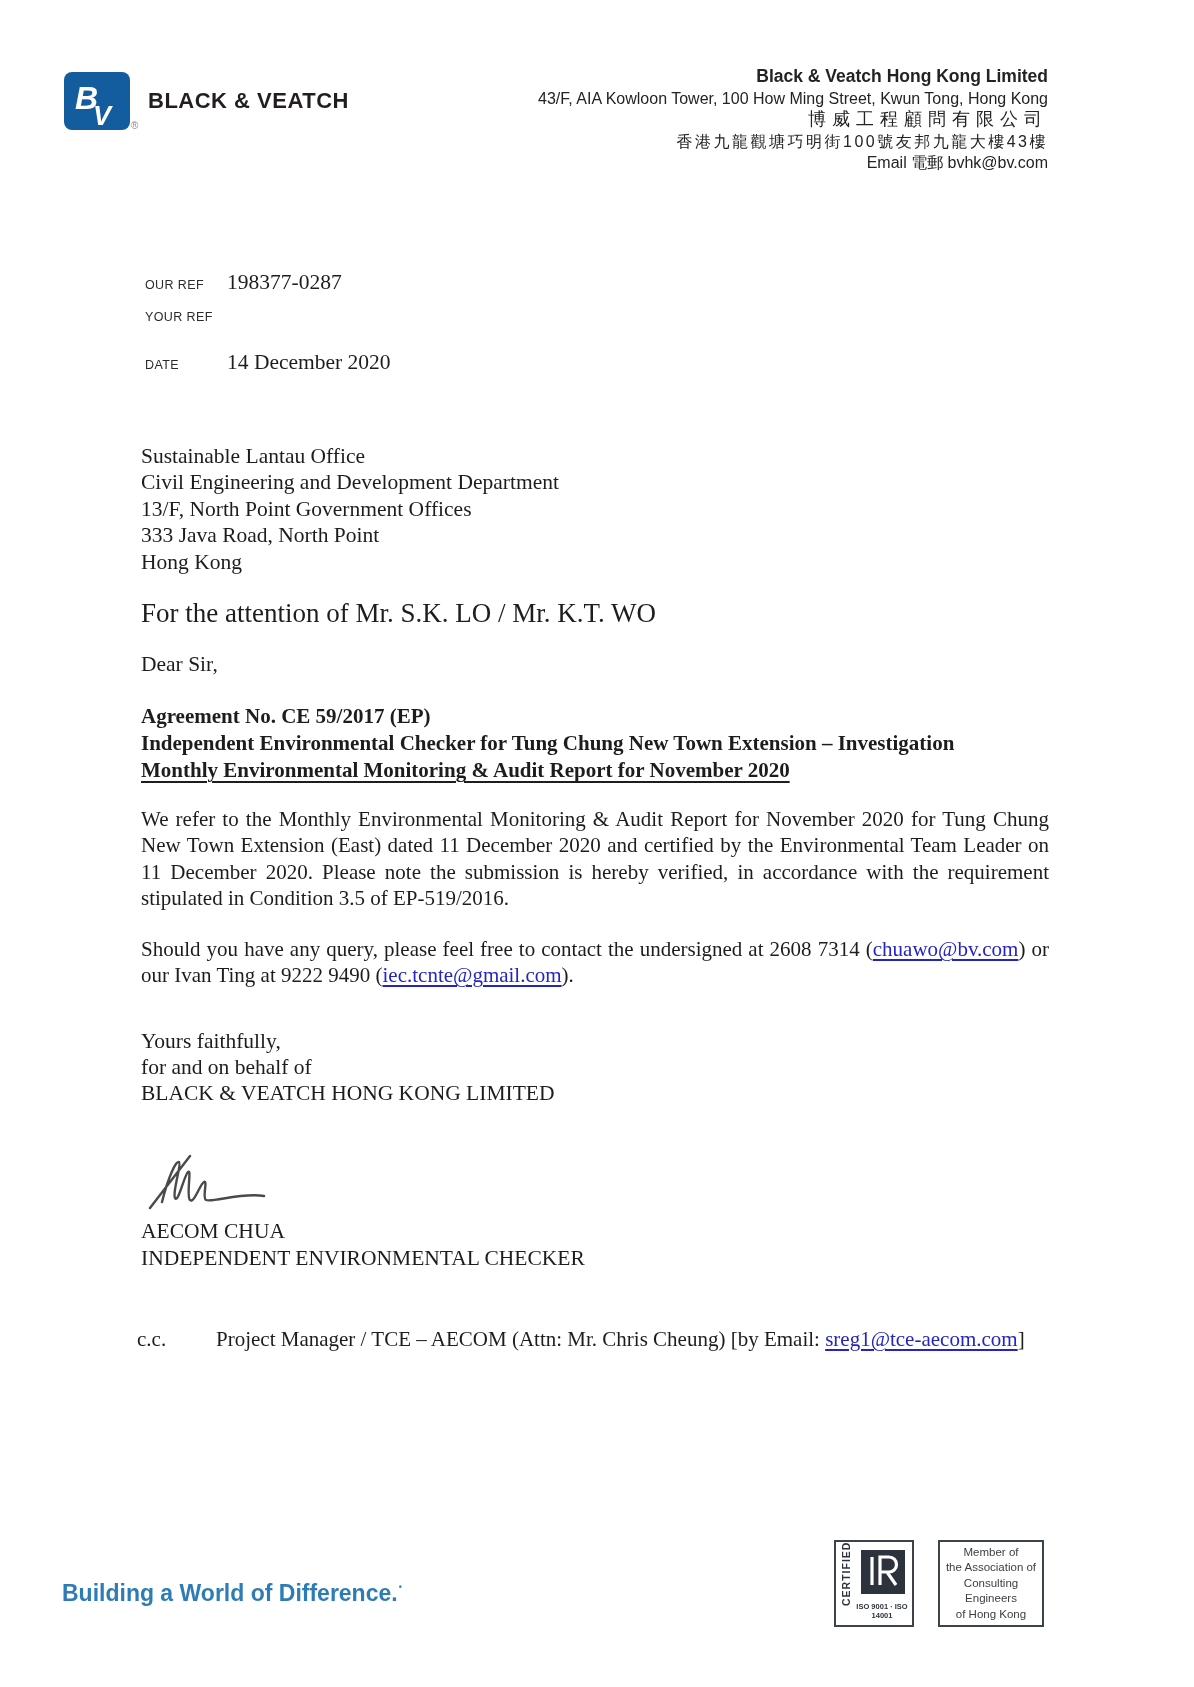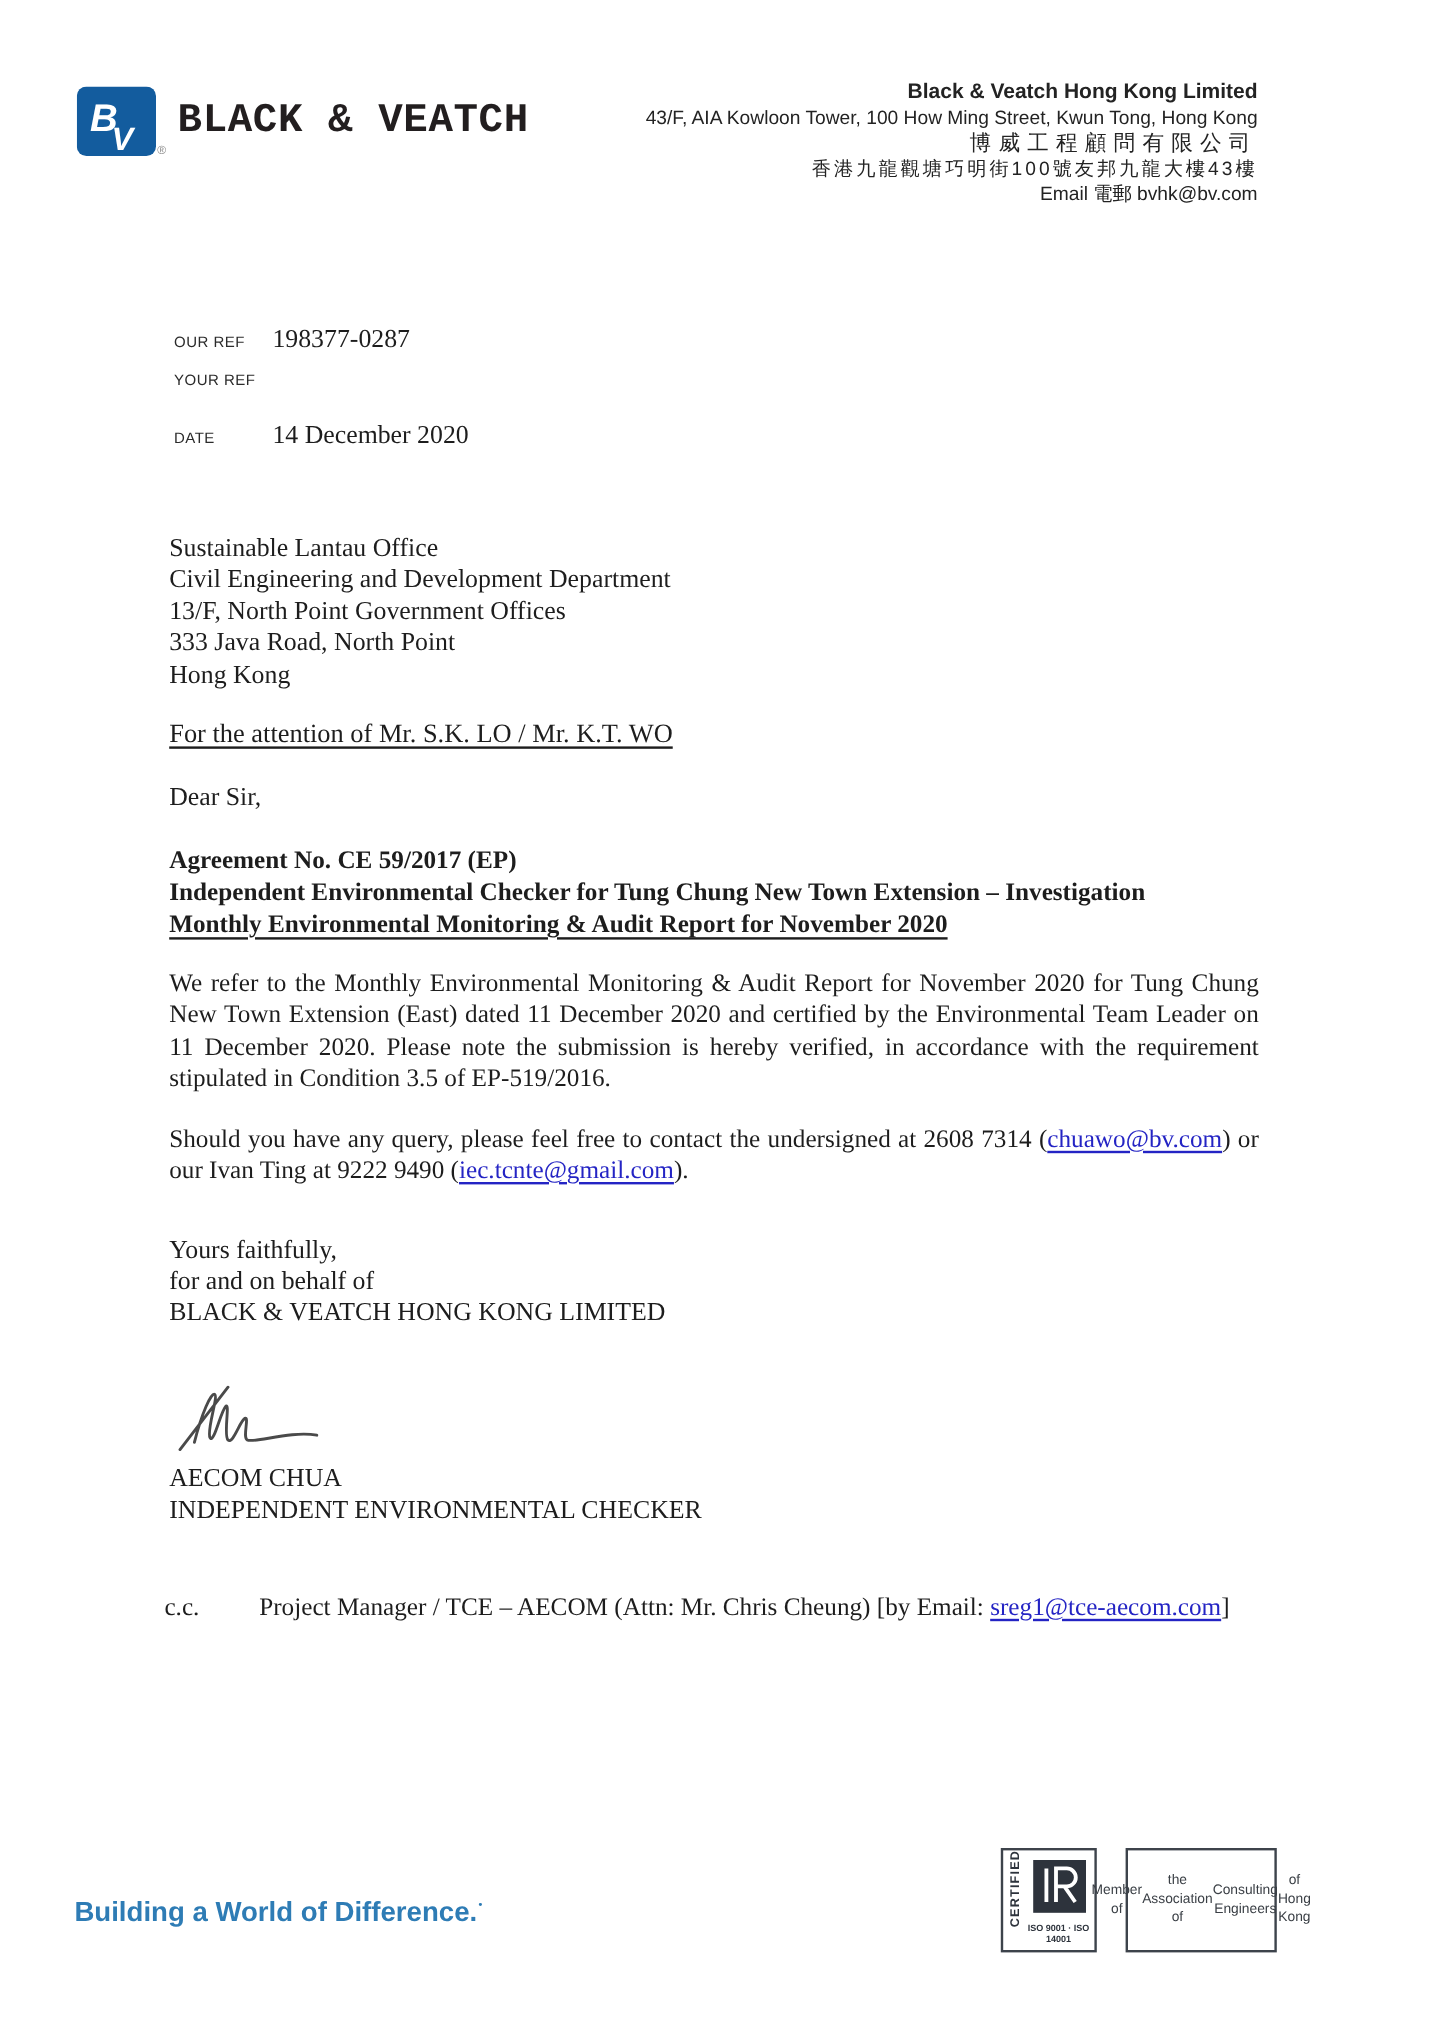--- a/index.html
+++ b/index.html
@@ -8,41 +8,41 @@
     width:1194px; height:1687px; position:relative; overflow:hidden;
     font-family:"Liberation Serif","DejaVu Serif",serif; color:#1d1d1d;
   }
   .abs { position:absolute; }
 
   
   .logo-lockup { left:64px; top:72px; display:flex; align-items:center; }
   .bv-square { width:66px; height:58px; position:relative; }
   .reg-mark { position:absolute; left:131px; top:120px; font-size:10px; color:#8a8a8a;
               font-family:"Liberation Sans","DejaVu Sans",sans-serif; }
-  .wordmark { margin-left:18px; font-family:Liberation Mono, monospace;
-              font-weight:bold; font-size:34px; letter-spacing:0.5px; color:#221e1f; }
+  .wordmark { margin-left:18px; font-family:Liberation Sans, sans-serif;
+              font-weight:bold; font-size:22px; letter-spacing:0.5px; color:#221e1f; }
 
   .company-block { right:146px; top:66px; text-align:right;
     font-family:"Liberation Sans","DejaVu Sans",sans-serif; font-size:16px;
     color:#232323; line-height:21.5px; }
   .co-name { font-weight:bold; font-size:17.5px; }
   .zh-name { font-size:18px; letter-spacing:6px; }
   .zh-addr { font-size:16px; letter-spacing:2.5px; }
 
   
   .ref-block { left:145px; top:270px; }
   .ref-row { display:flex; align-items:baseline; min-height:27px; margin-bottom:13px; }
   .ref-label { width:82px; font-family:"Liberation Sans","DejaVu Sans",sans-serif;
                font-size:12.5px; letter-spacing:0.4px; color:#2b2b2b; }
   .ref-value { font-size:21.5px; }
 
   
   .recipient { left:141px; top:443px; font-size:21.5px; line-height:26.4px; }
-  .attention { left:141px; top:598px; font-size:22px;
-               text-decoration:underline; text-underline-offset:4px; text-decoration-thickness:1.5px;text-align:center; }
+  .attention { left:141px; top:598px; font-size:27px;
+               text-underline-offset:4px; text-decoration-thickness:1.5px;text-align:center; }
   .salutation { left:141px; top:652px; font-size:21.5px; }
 
   .subject { left:141px; top:703px; width:908px; font-weight:bold; font-size:21px; line-height:27px; }
   .subject .underlined { text-decoration:underline; text-underline-offset:4px; text-decoration-thickness:2px; }
 
   .para { width:908px; font-size:21px; line-height:26.4px; text-align:justify; }
   .para1 { left:141px; top:806px; }
   .para2 { left:141px; top:936px; }
   a.email-link { color:#2424c4; text-decoration:underline; text-underline-offset:3px; cursor:pointer; }
 
@@ -64,22 +64,22 @@
               background:#fff; position:absolute; }
   .certified-vert { position:absolute; left:4px; top:6px; height:58px;
     writing-mode:vertical-rl; transform:rotate(180deg);
     font-family:"Liberation Sans","DejaVu Sans",sans-serif; font-weight:bold;
     font-size:10.5px; letter-spacing:1px; color:#2d333c; }
   .lr-mark { position:absolute; left:25px; top:8px; width:44px; height:44px; background:#2d333c; }
   .iso-line { position:absolute; left:0; right:0; bottom:5px; text-align:center;
     font-family:"Liberation Sans","DejaVu Sans",sans-serif; font-weight:bold;
     font-size:7.5px; color:#2d333c;padding-left:16px; }
 
-  .member-box { left:938px; top:1540px; width:126px; height:87px; border:2px solid #3d434b;
-    background:#fff; display:flex; flex-direction:row; justify-content:center; align-items:center;
+  .member-box { left:938px; top:1540px; width:106px; height:87px; border:2px solid #3d434b;
+    background:#fff; display:flex; flex-direction:column; justify-content:center; align-items:center;
     font-family:"Liberation Sans","DejaVu Sans",sans-serif; font-size:11.5px;
     line-height:15.5px; color:#3a3f45; text-align:center; }
 </style>
 </head>
 <body>
 
 <div class="abs logo-lockup">
   <div class="bv-square">
     <svg width="66" height="58" viewBox="0 0 66 58" aria-hidden="true">
       <rect x="0" y="0" width="66" height="58" rx="8" fill="#135c9e"></rect>

